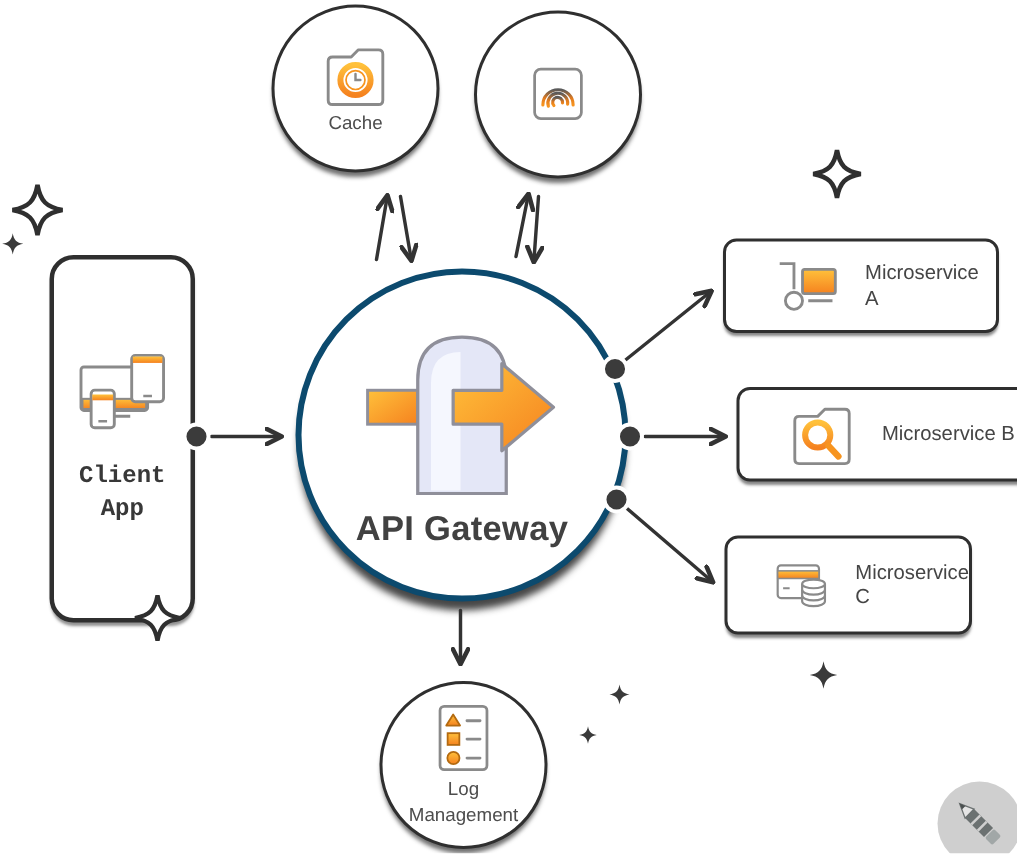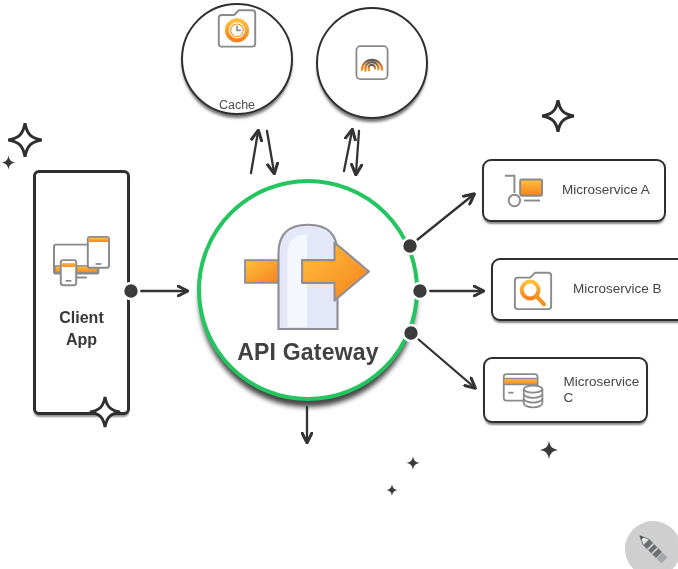--- a/index.html
+++ b/index.html
@@ -4,26 +4,26 @@
 <style>
   html,body{margin:0;padding:0;background:#ffffff;}
   #stage{
     position:relative;width:678px;height:569px;background:#ffffff;overflow:hidden;
     font-family:"Liberation Sans","DejaVu Sans",sans-serif;
   }
   .node{position:absolute;background:#fff;display:flex;flex-direction:column;
         align-items:center;justify-content:center;box-sizing:border-box;}
   .circle{border-radius:50%;}
   .small-circle{border:2px solid #2f2f2f;box-shadow:0 4px 3px -1px rgba(35,35,35,.65);gap:3px;}
-  .gateway-circle{border:4px solid #22c55e;box-shadow:0 8px 5px -2px rgba(25,25,25,.8);gap:8px;}
+  .gateway-circle{border:4px solid #0c4a6e;box-shadow:0 8px 5px -2px rgba(25,25,25,.8);gap:8px;}
   .card{position:absolute;background:#fff;border:2px solid #2f2f2f;border-radius:9px;
         box-shadow:0 3px 2px -1px rgba(35,35,35,.55);display:flex;align-items:center;
-        box-sizing:border-box;padding-left:17px;gap:17px;}
-  .client-box{border:3px solid #2f2f2f;border-radius:6px;
-        box-shadow:0 3px 2px -1px rgba(35,35,35,.5);gap:16px;}
+        box-sizing:border-box;padding-left:32px;gap:17px;}
+  .client-box{border:3px solid #2f2f2f;border-radius:16px;
+        box-shadow:0 3px 2px -1px rgba(35,35,35,.5);gap:16px;font-family:Liberation Mono, monospace;}
   .label{color:#4d4d4d;text-align:center;line-height:1.3;}
   .label.sm{font-size:12.5px;}
   .label.card-label{font-size:13.5px;color:#454545;text-align:left;line-height:1.2;}
   .label.client-label{font-size:16px;font-weight:bold;color:#383838;width:60px;line-height:1.35;}
   .label.gw-label{font-size:23px;font-weight:bold;color:#414141;letter-spacing:.2px;}
   .overlay{position:absolute;left:0;top:0;pointer-events:none;}
   .sparkle{position:absolute;}
   .badge{position:absolute;width:56px;height:56px;border-radius:50%;
          background:#cbcbcb;opacity:.92;display:flex;align-items:center;justify-content:center;}
   .idp-label{width:70px;}
@@ -63,21 +63,21 @@
       <rect x="38" y="2" width="22" height="32" rx="2.5" fill="#fff" stroke="#8a8a8a" stroke-width="2"></rect>
       <rect x="38.8" y="2.8" width="20.4" height="4.4" fill="url(#grad-orange-v)"></rect>
       <line x1="46" y1="30" x2="52" y2="30" stroke="#8a8a8a" stroke-width="1.8"></line>
       <rect x="10" y="26" width="16" height="26" rx="2.5" fill="#fff" stroke="#8a8a8a" stroke-width="2"></rect>
       <rect x="10.8" y="29" width="14.4" height="4" fill="url(#grad-orange-v)"></rect>
       <line x1="15" y1="47.5" x2="21" y2="47.5" stroke="#8a8a8a" stroke-width="1.8"></line>
     </svg>
     <div class="label client-label">Client App</div>
   </div>
 
-  <div class="node circle small-circle" style="left:181px;top:3px;width:112px;height:112px;justify-content:space-between;">
+  <div class="node circle small-circle" style="left:181px;top:3px;width:112px;height:112px;">
     <svg width="46" height="43" viewBox="0 0 48 44">
       <path d="M8,43 Q5,43 5,40 V13 Q5,10 8,10 H21 L26,5 H40 Q43,5 43,8 V40 Q43,43 40,43 Z" fill="#fff" stroke="#8a8a8a" stroke-width="2" stroke-linejoin="round"></path>
       <circle cx="24" cy="26" r="10.5" fill="#fff" stroke="url(#grad-orange-v)" stroke-width="4.2"></circle>
       <circle cx="24" cy="26" r="6.6" fill="#fff" stroke="#F7941E" stroke-width="1.2"></circle>
       <path d="M24,21.8 V26 H27.4" fill="none" stroke="#8a8a8a" stroke-width="1.7" stroke-linecap="round"></path>
     </svg>
     <div class="label sm">Cache</div>
   </div>
 
   <div class="node circle small-circle" style="left:316px;top:7px;width:112px;height:112px;">
@@ -95,20 +95,34 @@
   <div class="node circle gateway-circle" style="left:197px;top:179px;width:222px;height:222px;">
     <svg width="128" height="118" viewBox="0 0 130 120">
       <rect x="1" y="49" width="34" height="23" fill="url(#grad-orange)" stroke="#8f8f9a" stroke-width="2"></rect>
       <path d="M35,119 V42 Q35,13 65,13 Q95,13 95,42 V119 Z" fill="#E4E7F7" stroke="#8f8f9a" stroke-width="2.2"></path>
       <path d="M44,117 V44 Q44,23 64,23 L64,117 Z" fill="#F5F7FE"></path>
       <polygon points="59,49 92,49 92,31 127,60.5 92,90 92,72 59,72" fill="url(#grad-orange)" stroke="#8f8f9a" stroke-width="2.2" stroke-linejoin="round"></polygon>
     </svg>
     <div class="label gw-label">API Gateway</div>
   </div>
 
+  <div class="node circle small-circle" style="left:253px;top:454px;width:112px;height:112px;">
+    <svg width="38" height="46" viewBox="0 0 40 50">
+      <rect x="3" y="2" width="34" height="46" rx="3" fill="#fff" stroke="#8a8a8a" stroke-width="2"></rect>
+      <path d="M12.5,8 L17.5,16 H7.5 Z" fill="url(#grad-orange-v)" stroke="#b36a10" stroke-width="1.3" stroke-linejoin="round"></path>
+      <rect x="8.5" y="21.5" width="8.5" height="8.5" fill="url(#grad-orange-v)" stroke="#b36a10" stroke-width="1.3"></rect>
+      <circle cx="12.7" cy="39.5" r="4.4" fill="url(#grad-orange-v)" stroke="#b36a10" stroke-width="1.3"></circle>
+      <g stroke="#8a8a8a" stroke-width="2" stroke-linecap="round">
+        <line x1="22.5" y1="12.5" x2="32" y2="12.5"></line>
+        <line x1="22.5" y1="25.8" x2="32" y2="25.8"></line>
+        <line x1="22.5" y1="39.5" x2="32" y2="39.5"></line>
+      </g>
+    </svg>
+    <div class="label sm log-label">Log Management</div>
+  </div>
 
   <div class="card" style="left:482px;top:159px;width:184px;height:63px;">
     <svg width="44" height="40" viewBox="0 0 46 42">
       <path d="M4,5 H14 V23" fill="none" stroke="#8a8a8a" stroke-width="2"></path>
       <circle cx="14" cy="31" r="6" fill="#fff" stroke="#8a8a8a" stroke-width="2"></circle>
       <line x1="24" y1="31" x2="41" y2="31" stroke="#8a8a8a" stroke-width="2"></line>
       <rect x="20" y="9" width="23" height="17" rx="1.5" fill="url(#grad-orange-v)" stroke="#8a8a8a" stroke-width="2"></rect>
     </svg>
     <div class="label card-label">Microservice A</div>
   </div>

